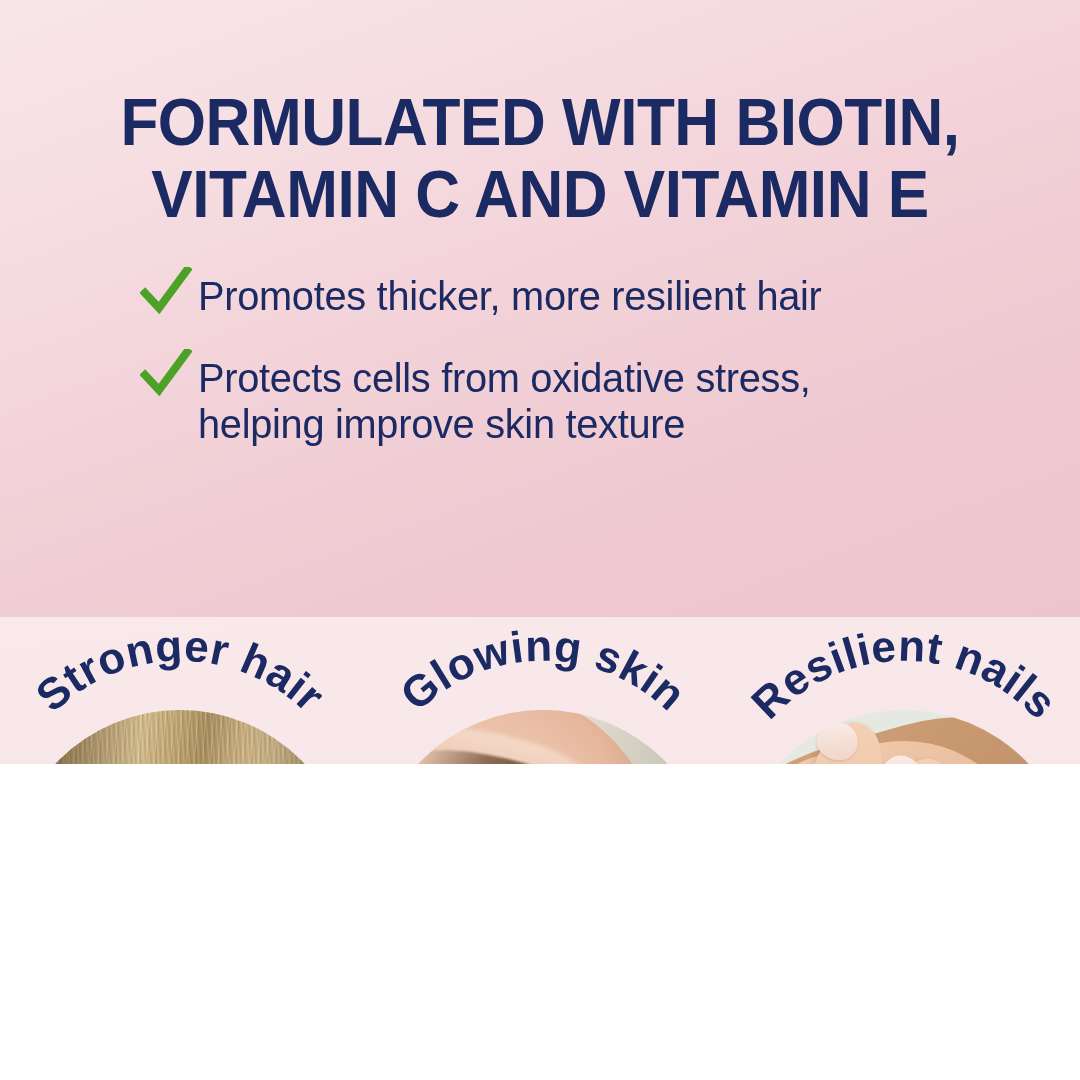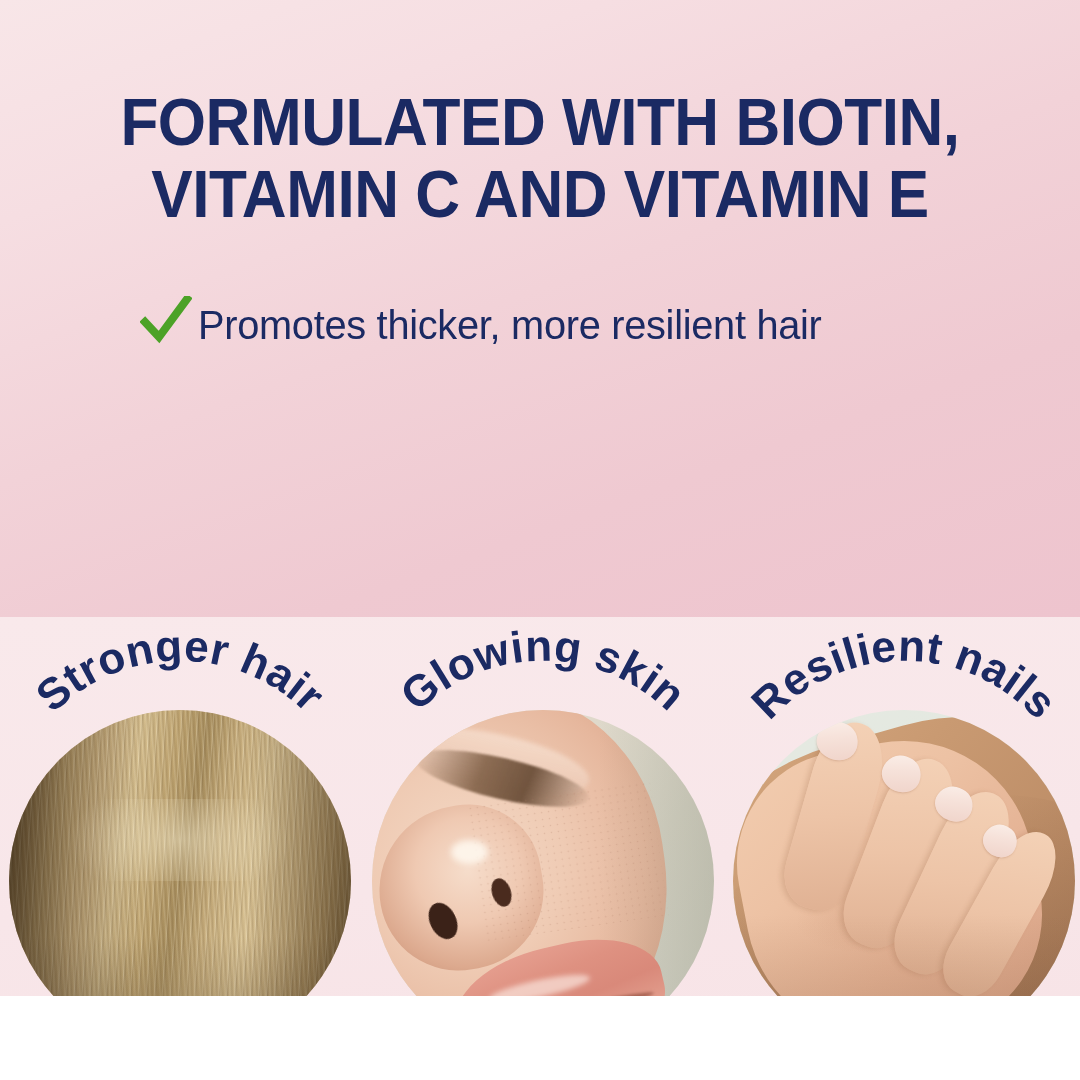--- a/index.html
+++ b/index.html
@@ -9,21 +9,21 @@
   body {
     width: 1080px;
     height: 1080px;
     font-family: "Liberation Sans", sans-serif;
     overflow: hidden;
   }
 
   #page {
     position: relative;
     width: 1080px;
-    height: 996px;
+    height: 764px;
     overflow: hidden;
     background: #F7E2E5;
     text-decoration: underline;
   }
 
   
   .top-panel {
     position: absolute;
     left: 0;
     top: 0;
@@ -51,21 +51,21 @@
     line-height: 72px;
     letter-spacing: -0.5px;
     white-space: pre-line;
     transform: scaleX(0.94);
     transform-origin: 50% 50%;
   }
 
   .bullets {
     position: absolute;
     left: 140px;
-    top: 300px;
+    top: 271px;
     width: 830px;
   }
 
   .bullet-row {
     display: flex;
     align-items: flex-start;
     margin-bottom: 34px;
   }
   .bullet-row:last-child { margin-bottom: 0; }
 
@@ -355,20 +355,29 @@
       <div class="bullet-row">
         <span class="check-icon">
           <svg viewBox="0 0 52 50" aria-hidden="true">
             <path d="M5 26 L19 41 L47 3" fill="none" stroke="#4CA227" stroke-width="8" stroke-linecap="square" stroke-linejoin="miter"></path>
           </svg>
         </span>
         <span class="bullet-text">Promotes thicker, more resilient hair</span>
       </div>
 
 
+      <div class="bullet-row">
+        <span class="check-icon">
+          <svg viewBox="0 0 52 50" aria-hidden="true">
+            <path d="M5 26 L19 41 L47 3" fill="none" stroke="#4CA227" stroke-width="8" stroke-linecap="square" stroke-linejoin="miter"></path>
+          </svg>
+        </span>
+        <span class="bullet-text">Protects cells from oxidative stress,
+helping improve skin texture</span>
+      </div>
 
     </div>
   </div>
 
   <div class="bottom-panel">
 
     <div class="benefit b0">
       <div class="photo-circle">
         <div class="art">
           <div class="hair-base"></div>

